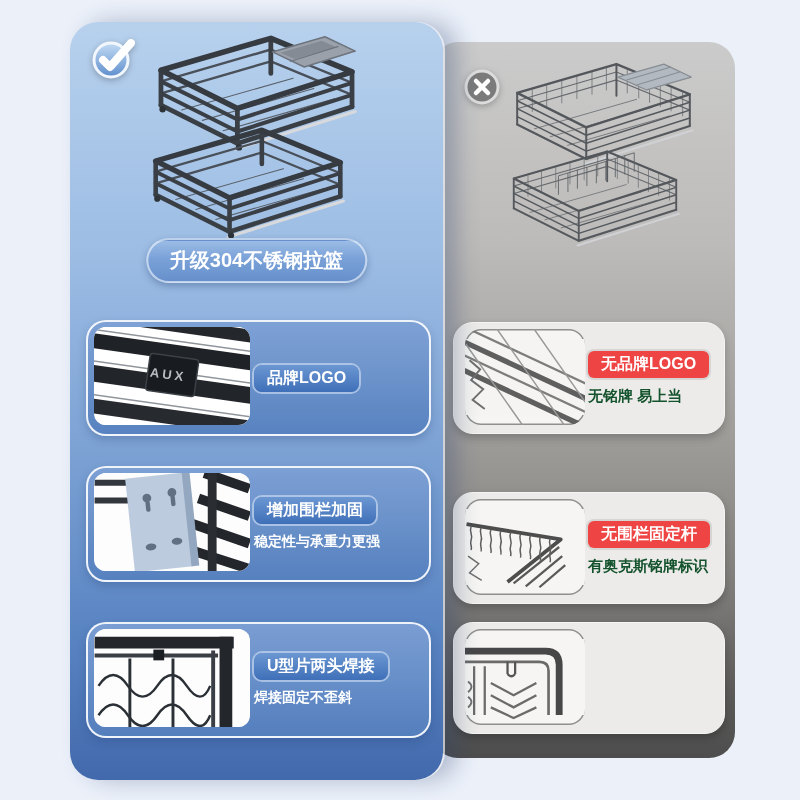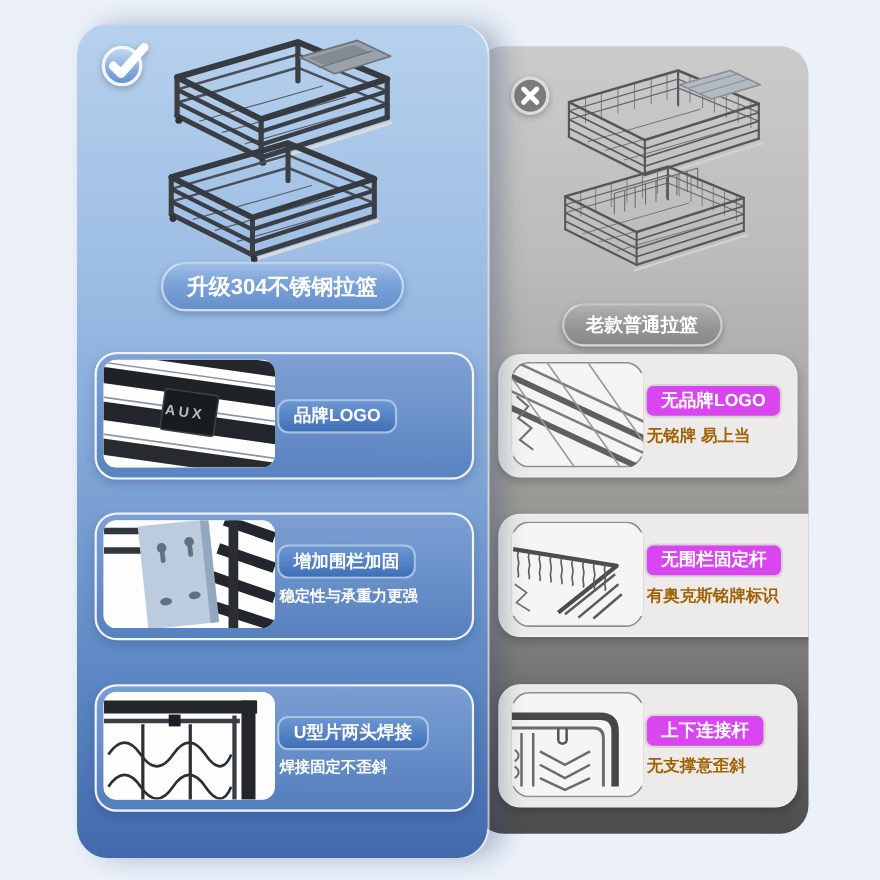--- a/index.html
+++ b/index.html
@@ -47,25 +47,25 @@
 
   .txt{position:absolute;top:0;bottom:0;display:flex;flex-direction:column;
     justify-content:center;align-items:flex-start;gap:9px;}
   .l-txt{left:166px;right:4px;}
   .r-txt{left:134px;right:6px;}
 
   .badge{display:inline-block;white-space:nowrap;color:#fff;font-weight:bold;
     font-size:16px;padding:3px 13px;border-radius:8px;}
   .badge-blue{background:linear-gradient(180deg,#6b97d2,#3f6fb8);
     box-shadow:0 0 0 2px rgba(220,234,250,.55);}
-  .badge-gray{background:#d946ef;box-shadow:0 0 0 2px #d6d5d3;border-radius:6px;}
+  .badge-gray{background:#ef4444;box-shadow:0 0 0 2px #d6d5d3;border-radius:6px;}
 
   .desc{white-space:nowrap;font-weight:bold;font-size:14px;}
   .l-desc{color:#ffffff;}
-  .r-desc{color:#a16207;font-size:15px;}
+  .r-desc{color:#14532d;font-size:15px;}
 
   .aux-text{position:absolute;left:56px;top:40px;transform:rotate(8deg);
     color:#b7bcc2;font-size:13px;font-weight:bold;letter-spacing:3px;}
 
   .defs{position:absolute;width:0;height:0;overflow:hidden;}
 </style>
 </head>
 <body>
 
 <svg class="defs" aria-hidden="true">
@@ -128,21 +128,20 @@
     <div class="basket" style="left:78px;top:16px;width:187px;height:110px;">
       <svg viewBox="0 0 260 152" width="100%" height="100%">
           <use href="#bWT"></use>
         </svg>
     </div>
     <div class="basket" style="left:75px;top:104px;width:176px;height:103px;">
       <svg viewBox="0 0 260 152" width="100%" height="100%">
           <use href="#bWP"></use>
         </svg>
     </div>
-    <div class="pill pill-gray">老款普通拉篮</div>
 
     <div class="card r-card" style="top:280px;">
       <div class="photo r-photo">
         <svg viewBox="0 0 158 100">
           <rect width="158" height="100" fill="#f5f4f2"></rect>
           <g transform="rotate(25 79 50)" fill="none">
             <path d="M-40,24 H200" stroke="#7c7c7c" stroke-width="3"></path>
             <path d="M-40,42 H200" stroke="#5f5f5f" stroke-width="7"></path>
             <path d="M-40,58 H200" stroke="#7c7c7c" stroke-width="3"></path>
             <path d="M-40,76 H200" stroke="#5f5f5f" stroke-width="7"></path>
@@ -152,21 +151,21 @@
           </g>
           <path d="M6,28 L20,40 L8,54 L24,66 L10,80 L26,92" stroke="#6f6f6f" stroke-width="2.5" fill="none"></path>
         </svg>
       </div>
       <div class="txt r-txt">
         <span class="badge badge-gray">无品牌LOGO</span>
         <span class="desc r-desc">无铭牌 易上当</span>
       </div>
     </div>
 
-    <div class="card r-card" style="top:425px;padding-left:44px;">
+    <div class="card r-card" style="top:450px;">
       <div class="photo r-photo">
         <svg viewBox="0 0 158 100">
           <rect width="158" height="100" fill="#f6f5f3"></rect>
           <path d="M2,20 L126,40 L56,96" stroke="#4d4d4d" stroke-width="5" fill="none" stroke-linejoin="round"></path>
           <path d="M124,50 L64,98 M128,62 L80,102 M132,74 L98,103" stroke="#5a5a5a" stroke-width="3" fill="none"></path>
           <g stroke="#5e5e5e" stroke-width="2" fill="none">
             <path d="M8,23 c-3,8 3,10 0,18 c-2,6 2,8 0,13"></path>
             <path transform="translate(13,2)" d="M8,23 c-3,8 3,10 0,18 c-2,6 2,8 0,13"></path>
             <path transform="translate(26,4)" d="M8,23 c-3,8 3,10 0,18 c-2,6 2,8 0,13"></path>
             <path transform="translate(39,6)" d="M8,23 c-3,8 3,10 0,18 c-2,6 2,8 0,13"></path>
@@ -192,24 +191,20 @@
           <path d="M0,16 H106 Q124,16 124,34 V100" stroke="#474747" stroke-width="9" fill="none"></path>
           <path d="M0,30 H98 Q110,30 110,42 V100" stroke="#6a6a6a" stroke-width="3.5" fill="none"></path>
           <path d="M12,36 V100 M26,36 V100" stroke="#6b6b6b" stroke-width="3"></path>
           <path d="M56,30 V46 M66,30 V46 M56,46 q5,6 10,0" stroke="#555" stroke-width="3" fill="none"></path>
           <path d="M34,58 L64,74 L94,58" stroke="#6b6b6b" stroke-width="3" fill="none"></path>
           <path d="M34,74 L64,90 L94,74" stroke="#6b6b6b" stroke-width="3" fill="none"></path>
           <path d="M34,90 L64,104 L94,90" stroke="#6b6b6b" stroke-width="3" fill="none"></path>
           <path d="M4,56 q9,7 0,14 M4,76 q9,7 0,14" stroke="#707070" stroke-width="2.5" fill="none"></path>
         </svg>
       </div>
-      <div class="txt r-txt">
-        <span class="badge badge-gray">上下连接杆</span>
-        <span class="desc r-desc">无支撑意歪斜</span>
-      </div>
     </div>
   </section>
 
   <section class="panel left-panel">
     <div class="corner-icon check-wrap" style="position:absolute;">
       <svg viewBox="0 0 48 48" width="48" height="48">
         <defs>
           <linearGradient id="ckg" x1="0" y1="0" x2="0" y2="1">
             <stop offset="0" stop-color="#c3dbf3"></stop>
               <stop offset="1" stop-color="#5e8ecd"></stop>

